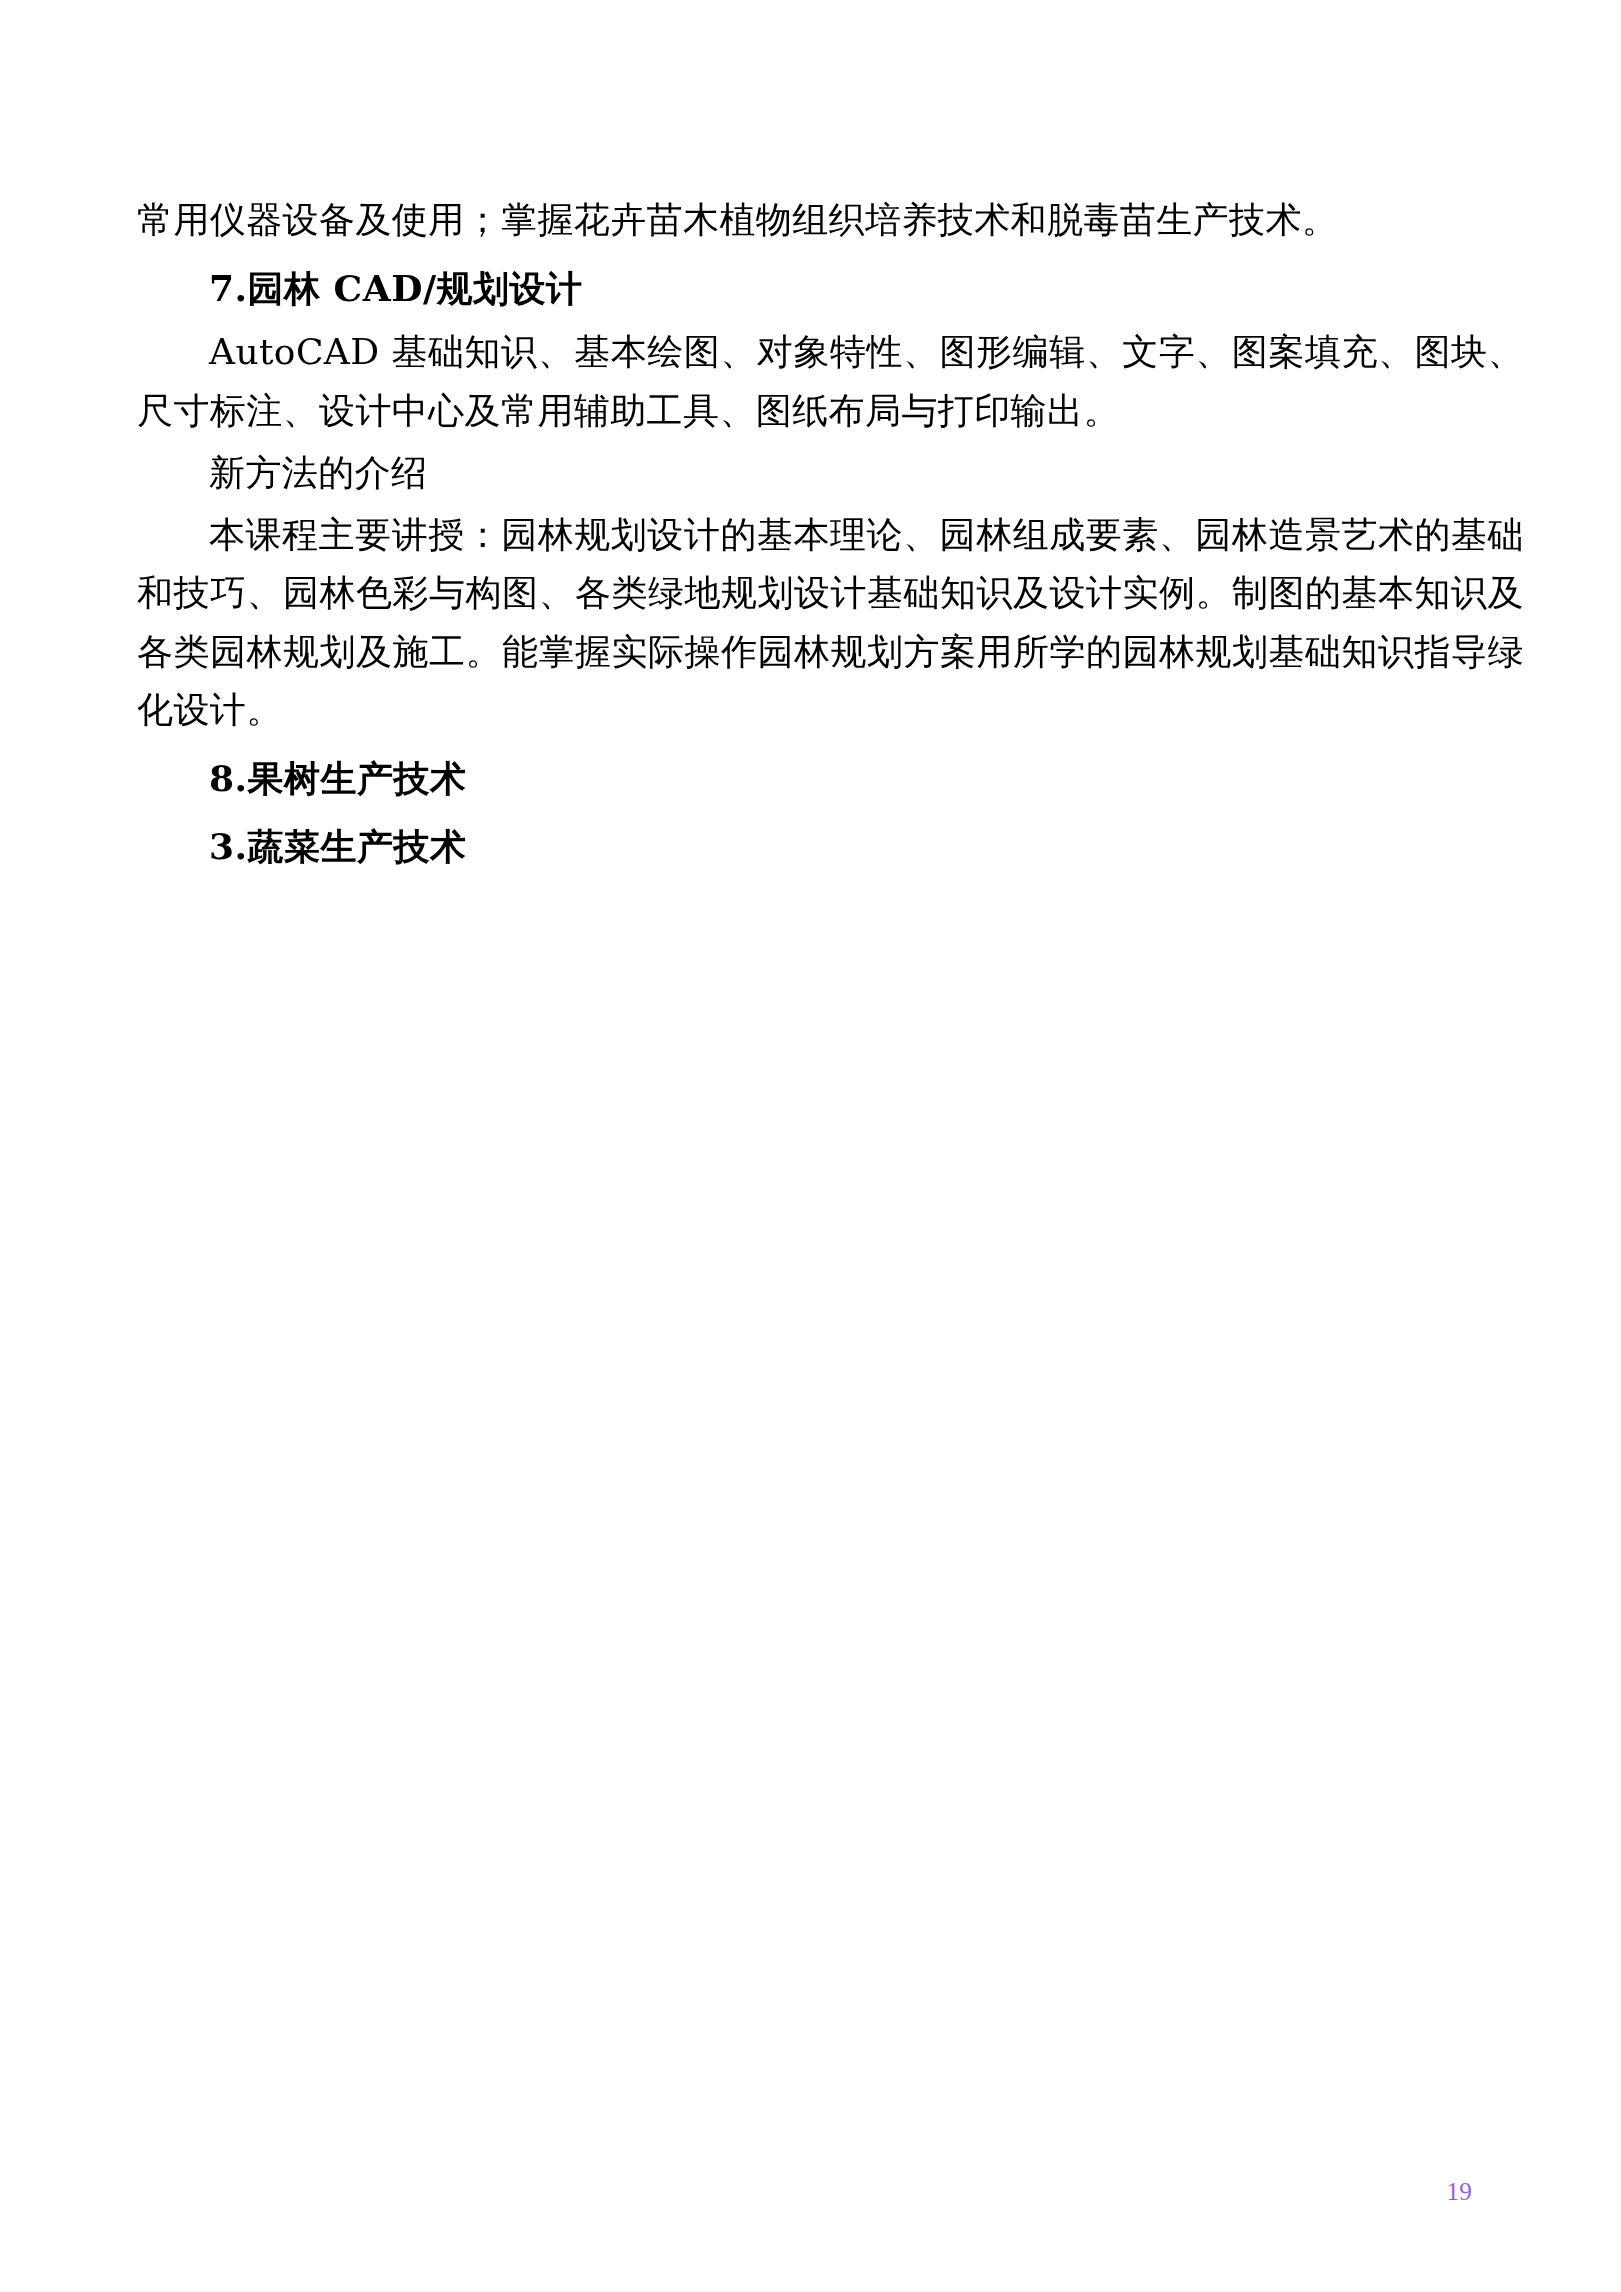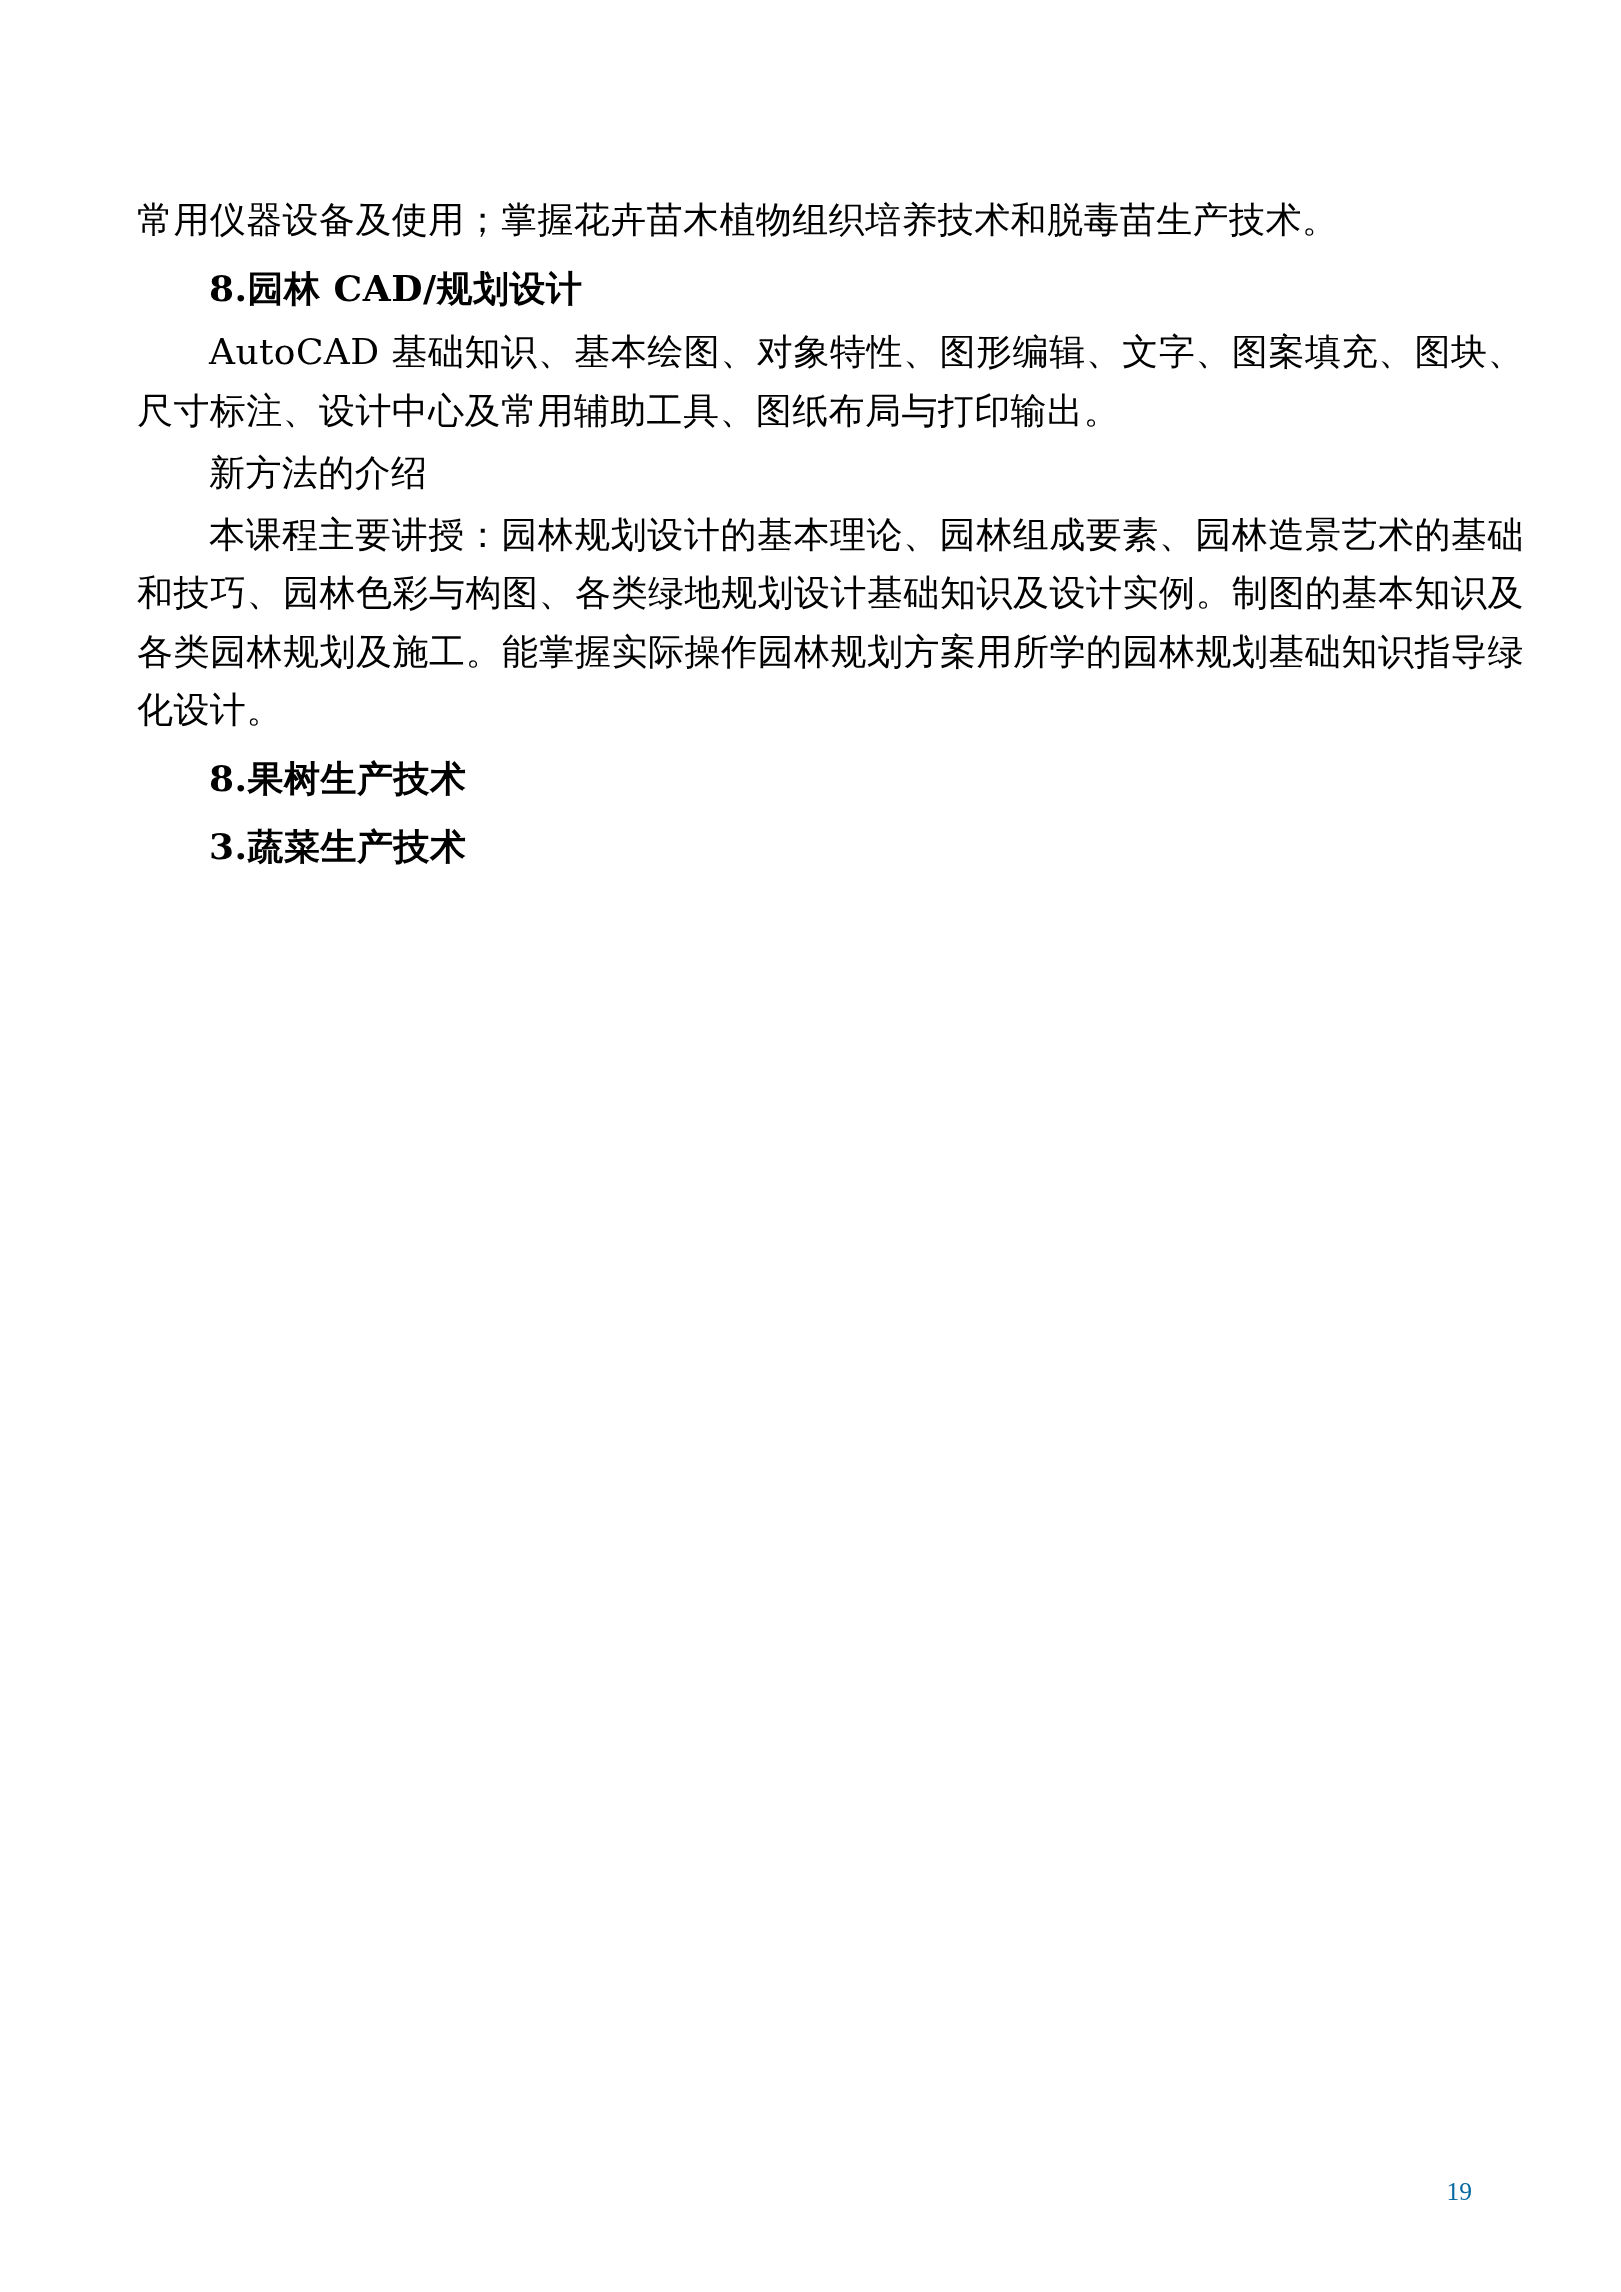--- a/index.html
+++ b/index.html
@@ -39,33 +39,33 @@
   }
   .para {
     margin-bottom: 3.9px;
   }
   .page-number {
     position: absolute;
     right: 149px;
     bottom: 86px;
     font-size: 25.5px;
     font-family: "Liberation Serif", "DejaVu Serif", serif;
-    color: #0369a1;
+    color: #8b5cf6;
   }
 </style>
 </head>
 <body>
 
 <div class="page">
 
   <div class="content">
 
     <p class="body-text para">常用仪器设备及使用；掌握花卉苗木植物组织培养技术和脱毒苗生产技术。</p>
 
-    <p class="heading">8.园林 CAD/规划设计</p>
+    <p class="heading">7.园林 CAD/规划设计</p>
 
     <p class="body-text para indent">AutoCAD 基础知识、基本绘图、对象特性、图形编辑、文字、图案填充、图块、尺寸标注、设计中心及常用辅助工具、图纸布局与打印输出。</p>
 
     <p class="body-text para indent">新方法的介绍</p>
 
     <p class="body-text para indent">本课程主要讲授：园林规划设计的基本理论、园林组成要素、园林造景艺术的基础和技巧、园林色彩与构图、各类绿地规划设计基础知识及设计实例。制图的基本知识及各类园林规划及施工。能掌握实际操作园林规划方案用所学的园林规划基础知识指导绿化设计。</p>
 
     <p class="heading">8.果树生产技术</p>
 
 

